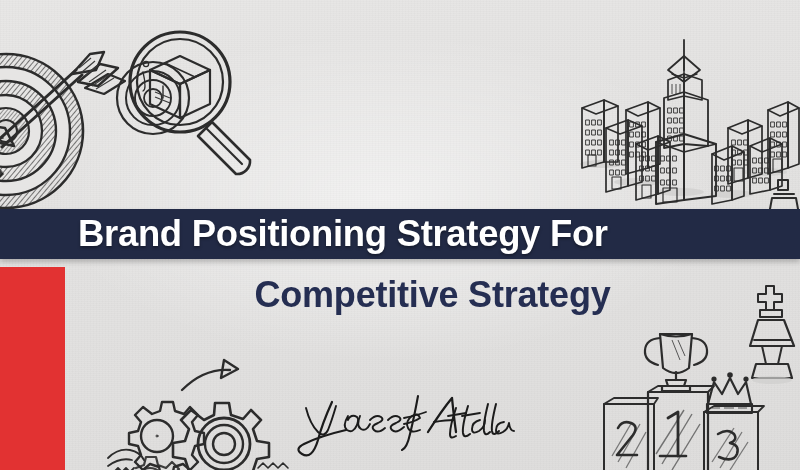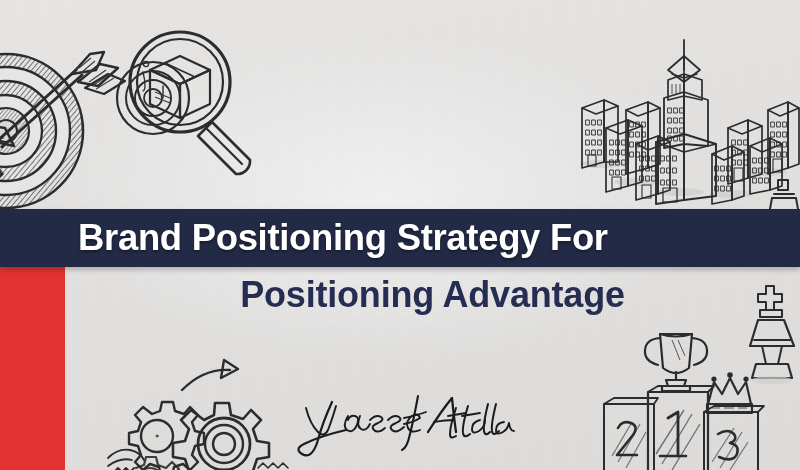--- a/index.html
+++ b/index.html
@@ -48,21 +48,21 @@
     width:220px; height:70px;
   }
   #signature svg { display:block; }
   #signature .ink {
     fill:none; stroke:#1b1b1b; stroke-linecap:round; stroke-linejoin:round;
   }
 
   
   #title-band {
     position:absolute; left:0; top:209px;
-    width:800px; height:58px;
+    width:800px; height:50px;
     background:#222a45;
     box-shadow:0 3px 5px rgba(0,0,0,.22);
     display:flex; align-items:center;
     z-index:6;
   }
   #title-text {
     color:#fff;
     font-size:37px;
     font-weight:700;
     letter-spacing:-.3px;
@@ -541,16 +541,16 @@
     </svg>
   </div>
 
   <div id="title-band">
     <div id="title-text">Brand Positioning Strategy For</div>
   </div>
 
   <div id="red-block"></div>
 
   <div id="subtitle">
-    <div id="subtitle-text">Positioning Advantage</div>
+    <div id="subtitle-text">Competitive Strategy</div>
   </div>
 
 </div>
 
 </body></html>

